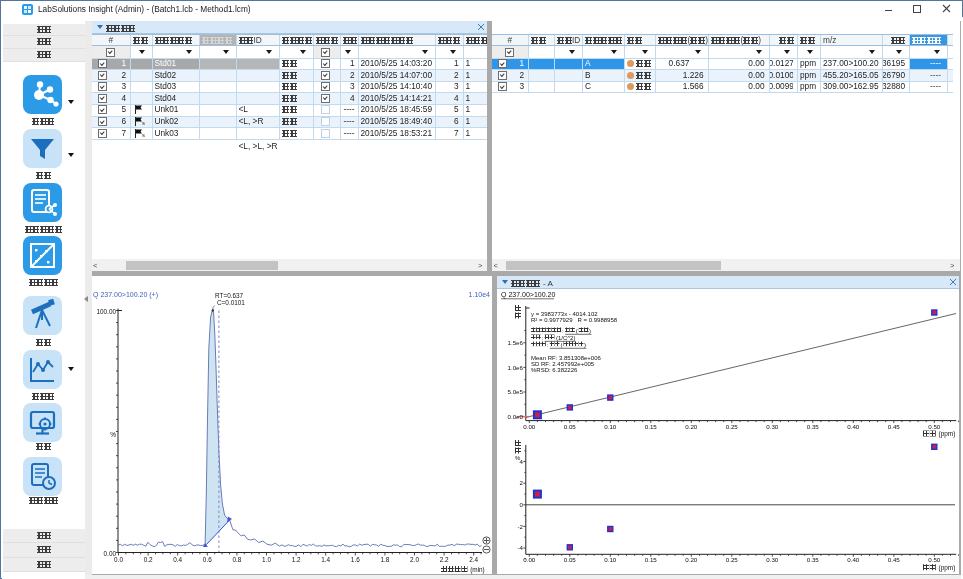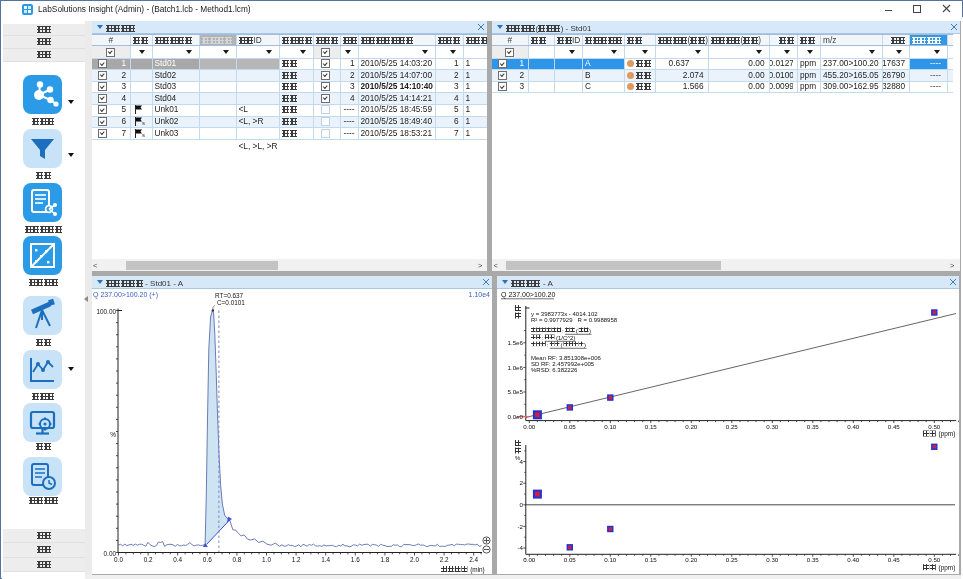--- a/index.html
+++ b/index.html
@@ -227,21 +227,21 @@
       <i></i>
     </div>
     <div class="cell rt" style="left:90.5px;top:80.2px;width:34.5px;height:11px;line-height:11px;color:#1c1c1c">3</div>
     <div class="cell " style="left:153.5px;top:80.2px;width:44.5px;height:11px;line-height:11px;color:#1c1c1c">Std03</div>
     <div class="cell " style="left:237.5px;top:80.2px;width:40.5px;height:11px;line-height:11px;color:#1c1c1c"></div>
     <div class="cell " style="left:281px;top:80.2px;width:30.5px;height:11px;line-height:11px;"><b class="z"></b><b class="z"></b></div>
     <div class="cb" style="left:320.0px;top:81.2px">
       <i></i>
     </div>
     <div class="cell rt" style="left:338.5px;top:80.2px;width:15.0px;height:11px;line-height:11px;">3</div>
-    <div class="cell " style="left:359.5px;top:80.2px;width:74.0px;height:11px;line-height:11px;font-weight:bold;">2010/5/25 14:10:40</div>
+    <div class="cell " style="left:359.5px;top:80.2px;width:74.0px;height:11px;line-height:11px;">2010/5/25 14:10:40</div>
     <div class="cell rt" style="left:433.5px;top:80.2px;width:24.0px;height:11px;line-height:11px;">3</div>
     <div class="cell " style="left:464.5px;top:80.2px;width:21.5px;height:11px;line-height:11px;">1</div>
     <div class="ab" style="left:90.5px;top:91.3px;width:395.5px;height:11.6px;background:#eaf3fc"></div>
     <div class="cb" style="left:96.5px;top:92.8px">
       <i></i>
     </div>
     <div class="cell rt" style="left:90.5px;top:91.8px;width:34.5px;height:11px;line-height:11px;color:#1c1c1c">4</div>
     <div class="cell " style="left:153.5px;top:91.8px;width:44.5px;height:11px;line-height:11px;color:#1c1c1c">Std04</div>
     <div class="cell " style="left:237.5px;top:91.8px;width:40.5px;height:11px;line-height:11px;color:#1c1c1c"></div>
     <div class="cell " style="left:281px;top:91.8px;width:30.5px;height:11px;line-height:11px;"><b class="z"></b><b class="z"></b></div>
@@ -323,27 +323,20 @@
     <div class="ab" style="left:90.5px;top:102.9px;width:395.5px;height:1px;background:#c3daee"></div>
     <div class="ab" style="left:90.5px;top:114.5px;width:395.5px;height:1px;background:#c3daee"></div>
     <div class="ab" style="left:90.5px;top:126.1px;width:395.5px;height:1px;background:#c3daee"></div>
     <div class="ab" style="left:90.5px;top:137.7px;width:395.5px;height:1px;background:#c3daee"></div>
     <div class="ab" style="left:90.5px;top:33px;width:395.5px;height:1px;background:#9dbede"></div>
     <div class="ab" style="left:90.5px;top:258px;width:395.5px;height:12px;background:#f1f1f1"></div>
     <div class="ab" style="left:125px;top:259.5px;width:152px;height:9px;background:#c3c3c3"></div>
     <div class="cell " style="left:92px;top:258.5px;width:8px;height:11px;line-height:11px;font-size:7.5px;color:#444">&lt;</div>
     <div class="cell " style="left:477px;top:258.5px;width:8px;height:11px;line-height:11px;font-size:7.5px;color:#444">&gt;</div>
     <div class="ab" style="left:490.5px;top:20px;width:468.0px;height:250px;background:#fff"></div>
-    <div class="tb" style="left:490.5px;top:20px;width:468.0px">
-      <div class="tri"></div>
-      <div class="ttl"><b class="z"></b><b class="z"></b><b class="z"></b><b class="z"></b>(<b class="z"></b><b class="z"></b><b class="z"></b>) - Std01</div>
-      <svg class="x" style="left:457.0px" width="10" height="10">
-        <path d="M2,2 L8,8 M8,2 L2,8" stroke="#3a7dbd" stroke-width="1"></path>
-      </svg>
-    </div>
     <div class="ab" style="left:490.5px;top:33px;width:461.5px;height:12px;background:#f3f6f9"></div>
     <div class="ab" style="left:907.5px;top:33px;width:38.5px;height:12px;background:#3598e1"></div>
     <div class="cell ctr" style="left:490.5px;top:33.5px;width:36.5px;height:11px;line-height:11px;color:#3a3a3a">#</div>
     <div class="cell " style="left:530px;top:33.5px;width:23px;height:11px;line-height:11px;color:#3a3a3a"><b class="z"></b><b class="z"></b></div>
     <div class="cell " style="left:556px;top:33.5px;width:25px;height:11px;line-height:11px;color:#3a3a3a"><b class="z"></b><b class="z"></b>ID</div>
     <div class="cell " style="left:584px;top:33.5px;width:39px;height:11px;line-height:11px;color:#3a3a3a"><b class="z"></b><b class="z"></b><b class="z"></b><b class="z"></b><b class="z"></b></div>
     <div class="cell " style="left:626px;top:33.5px;width:27.5px;height:11px;line-height:11px;color:#3a3a3a"><b class="z"></b><b class="z"></b></div>
     <div class="cell " style="left:656.5px;top:33.5px;width:50.0px;height:11px;line-height:11px;color:#3a3a3a"><b class="z"></b><b class="z"></b><b class="z"></b><b class="z"></b>(<b class="z"></b><b class="z"></b>)</div>
     <div class="cell " style="left:709.5px;top:33.5px;width:58.0px;height:11px;line-height:11px;color:#3a3a3a"><b class="z"></b><b class="z"></b><b class="z"></b><b class="z"></b>(<b class="z"></b><b class="z"></b>)</div>
     <div class="cell rt" style="left:767.5px;top:33.5px;width:25.5px;height:11px;line-height:11px;color:#3a3a3a"><b class="z"></b><b class="z"></b></div>
@@ -374,30 +367,30 @@
       <i></i>
     </div>
     <div class="cell rt" style="left:490.5px;top:57.0px;width:32.5px;height:11px;line-height:11px;color:#fff">1</div>
     <div class="cell " style="left:584px;top:57.0px;width:39px;height:11px;line-height:11px;color:#fff">A</div>
     <div class="cell " style="left:626px;top:57.0px;width:27.5px;height:11px;line-height:11px;"><span class="dot"></span><b class="z"></b><b class="z"></b></div>
     <div class="cell rt" style="left:653.5px;top:57.0px;width:49.0px;height:26px;line-height:11px;text-align:center;">0.637</div>
     <div class="cell rt" style="left:706.5px;top:57.0px;width:57.0px;height:11px;line-height:11px;">0.00</div>
     <div class="cell rt" style="left:767.5px;top:57.0px;width:24.5px;height:11px;line-height:11px;">0.0127</div>
     <div class="cell " style="left:799px;top:57.0px;width:20px;height:11px;line-height:11px;">ppm</div>
     <div class="cell " style="left:822px;top:57.0px;width:59px;height:22px;line-height:11px;">237.00&gt;100.20</div>
-    <div class="cell rt" style="left:881px;top:57.0px;width:22.5px;height:11px;line-height:11px;">17637</div>
+    <div class="cell rt" style="left:881px;top:57.0px;width:22.5px;height:11px;line-height:11px;">36195</div>
     <div class="cell rt" style="left:907.5px;top:57.0px;width:32.5px;height:11px;line-height:11px;color:#fff">----</div>
     <div class="ab" style="left:490.5px;top:68.1px;width:461.5px;height:11.6px;background:#eaf3fc"></div>
     <div class="cb" style="left:496.5px;top:69.6px">
       <i></i>
     </div>
     <div class="cell rt" style="left:490.5px;top:68.6px;width:32.5px;height:11px;line-height:11px;color:#1c1c1c">2</div>
     <div class="cell " style="left:584px;top:68.6px;width:39px;height:11px;line-height:11px;color:#1c1c1c">B</div>
     <div class="cell " style="left:626px;top:68.6px;width:27.5px;height:11px;line-height:11px;"><span class="dot"></span><b class="z"></b><b class="z"></b></div>
-    <div class="cell rt" style="left:653.5px;top:68.6px;width:49.0px;height:11px;line-height:11px;">2.074</div>
+    <div class="cell rt" style="left:653.5px;top:68.6px;width:49.0px;height:11px;line-height:11px;">1.226</div>
     <div class="cell rt" style="left:706.5px;top:68.6px;width:57.0px;height:11px;line-height:11px;">0.00</div>
     <div class="cell rt" style="left:767.5px;top:68.6px;width:24.5px;height:11px;line-height:11px;">0.0100</div>
     <div class="cell " style="left:799px;top:68.6px;width:20px;height:11px;line-height:11px;">ppm</div>
     <div class="cell " style="left:822px;top:68.6px;width:59px;height:11px;line-height:11px;">455.20&gt;165.05</div>
     <div class="cell rt" style="left:881px;top:68.6px;width:22.5px;height:11px;line-height:11px;">26790</div>
     <div class="cell rt" style="left:907.5px;top:68.6px;width:32.5px;height:11px;line-height:11px;color:#444">----</div>
     <div class="ab" style="left:490.5px;top:79.7px;width:461.5px;height:11.6px;background:#fff"></div>
     <div class="cb" style="left:496.5px;top:81.2px">
       <i></i>
     </div>
@@ -428,27 +421,20 @@
     <div class="ab" style="left:490.5px;top:44px;width:461.5px;height:1px;background:#9dbede"></div>
     <div class="ab" style="left:490.5px;top:56.5px;width:461.5px;height:1px;background:#c3daee"></div>
     <div class="ab" style="left:490.5px;top:68.1px;width:461.5px;height:1px;background:#c3daee"></div>
     <div class="ab" style="left:490.5px;top:79.7px;width:461.5px;height:1px;background:#c3daee"></div>
     <div class="ab" style="left:490.5px;top:91.3px;width:461.5px;height:1px;background:#c3daee"></div>
     <div class="ab" style="left:490.5px;top:258px;width:468.0px;height:12px;background:#f1f1f1"></div>
     <div class="ab" style="left:505px;top:259.5px;width:215px;height:9px;background:#c3c3c3"></div>
     <div class="cell " style="left:492.5px;top:258.5px;width:8px;height:11px;line-height:11px;font-size:7.5px;color:#444">&lt;</div>
     <div class="cell " style="left:949px;top:258.5px;width:8px;height:11px;line-height:11px;font-size:7.5px;color:#444">&gt;</div>
 <div class="ab" style="left:90.5px;top:274.5px;width:400.0px;height:298.0px;background:#fff"></div>
-    <div class="tb" style="left:90.5px;top:274.5px;width:400.0px">
-      <div class="tri"></div>
-      <div class="ttl"><b class="z"></b><b class="z"></b><b class="z"></b><b class="z"></b><b class="z"></b> - Std01 - A</div>
-      <svg class="x" style="left:389.0px" width="10" height="10">
-        <path d="M2,2 L8,8 M8,2 L2,8" stroke="#3a7dbd" stroke-width="1"></path>
-      </svg>
-    </div>
     <svg class="ab" style="left:90.5px;top:287.5px" width="400" height="285">
       <defs>
         <pattern id="cj" width="3" height="3" patternUnits="userSpaceOnUse">
           <path d="M0,0.5 H3 M0.5,0 V3" stroke="#333" stroke-width="1" fill="none"></path>
         </pattern>
       </defs>
       <path d="M113.1,255.5 L114.3,205 L115.5,130 L116.8,60 L118.6,28 L120.1,22.5 L120.8,21.5 L121.6,24 L122.8,45 L124.0,78 L125.5,125 L127.0,165 L128.6,196 L130.4,215 L132.6,226 L134.8,229 L137.7,230.9 L114.5,255.5 Z" fill="#cfe4f2" stroke="none"></path>
       <path d="M26.5,255.9 L28.6,255.4 L30.7,256.8 L32.8,255.2 L34.9,256.5 L37.0,256.0 L39.1,255.2 L41.2,256.4 L43.3,255.1 L45.4,256.2 L47.5,255.2 L49.6,255.3 L51.7,256.2 L53.8,257.3 L55.9,253.3 L58.0,255.6 L60.1,256.8 L62.2,257.7 L64.3,256.6 L66.4,253.10000000000002 L68.5,253.5 L70.6,252.6 L72.7,257.4 L74.8,255.8 L76.9,255.4 L79.0,255.3 L81.1,255.9 L83.2,257.3 L85.3,255.5 L87.4,256.6 L89.5,256.8 L91.6,256.0 L93.7,256.5 L95.8,255.2 L97.9,253.7 L100.0,255.6 L102.1,256.9 L104.2,256.2 L106.3,255.9 L108.4,256.6 L110.5,256.3 L113.1,255.5 L114.3,205 L115.5,130 L116.8,60 L118.6,28 L120.1,22.5 L120.8,21.5 L121.6,24 L122.8,45 L124.0,78 L125.5,125 L127.0,165 L128.6,196 L130.4,215 L132.6,226 L134.8,229 L137.7,230.9 L140.8,240.7 L143.9,241.3 L146,243.8 L149.1,246.9 L152.2,245.9 L155.3,250 L158.4,251 L162.6,250 L166.7,253.5 L170.9,252.1 L175,255.2 L179.2,256.2 L183.3,254.1 L187.5,257.2 L190,255.8 L192.1,257.2 L194.2,257.0 L196.3,255.7 L198.4,256.6 L200.5,256.5 L202.6,257.5 L204.7,257.0 L206.8,255.8 L208.9,257.7 L211.0,255.3 L213.1,256.2 L215.2,257.1 L217.3,255.4 L219.4,256.4 L221.5,255.1 L223.6,256.9 L225.7,257.1 L227.8,256.6 L229.9,257.5 L232.0,255.9 L234.1,256.9 L236.2,256.7 L238.3,256.6 L240.4,256.3 L242.5,257.4 L244.6,257.6 L246.7,256.3 L248.8,256.9 L250.9,255.2 L253.0,257.0 L255.1,256.8 L257.2,257.8 L259.3,257.3 L261.4,255.8 L263.5,256.1 L265.6,256.9 L267.7,255.1 L269.8,256.3 L271.9,255.5 L274.0,255.3 L276.1,255.2 L278.2,257.2 L280.3,255.4 L282.4,255.7 L284.5,256.1 L286.6,257.4 L288.7,255.2 L290.8,256.3 L292.9,256.5 L295.0,257.5 L297.1,257.3 L299.2,257.4 L301.3,255.8 L303.4,256.2 L305.5,256.0 L307.6,257.5 L309.7,257.7 L311.8,255.4 L313.9,255.5 L316.0,255.6 L318.1,255.7 L320.2,256.4 L322.3,256.6 L324.4,255.7 L326.5,255.0 L328.6,256.2 L330.7,256.0 L332.8,256.6 L334.9,257.7 L337.0,256.9 L339.1,256.4 L341.2,256.7 L343.3,256.9 L345.4,255.2 L347.5,257.5 L349.6,257.2 L351.7,257.4 L353.8,257.2 L355.9,256.1 L358.0,256.1 L360.1,255.3 L362.2,256.8 L364.3,255.2 L366.4,255.2 L368.5,255.6 L370.6,255.5 L372.7,256.0 L374.8,255.1 L376.9,255.0 L379.0,255.4 L381.1,255.3 L383.2,256.0 L385.3,255.1 L387.4,257.4 L389.5,256.7" fill="none" stroke="#5c6eae" stroke-width="0.9"></path>
       <line x1="114.5" y1="255.5" x2="137.7" y2="230.9" stroke="#3f51d6" stroke-width="1"></line>
       <path d="M110.8,258 L115.8,258 L113.3,254 Z" fill="#4456d8"></path>

